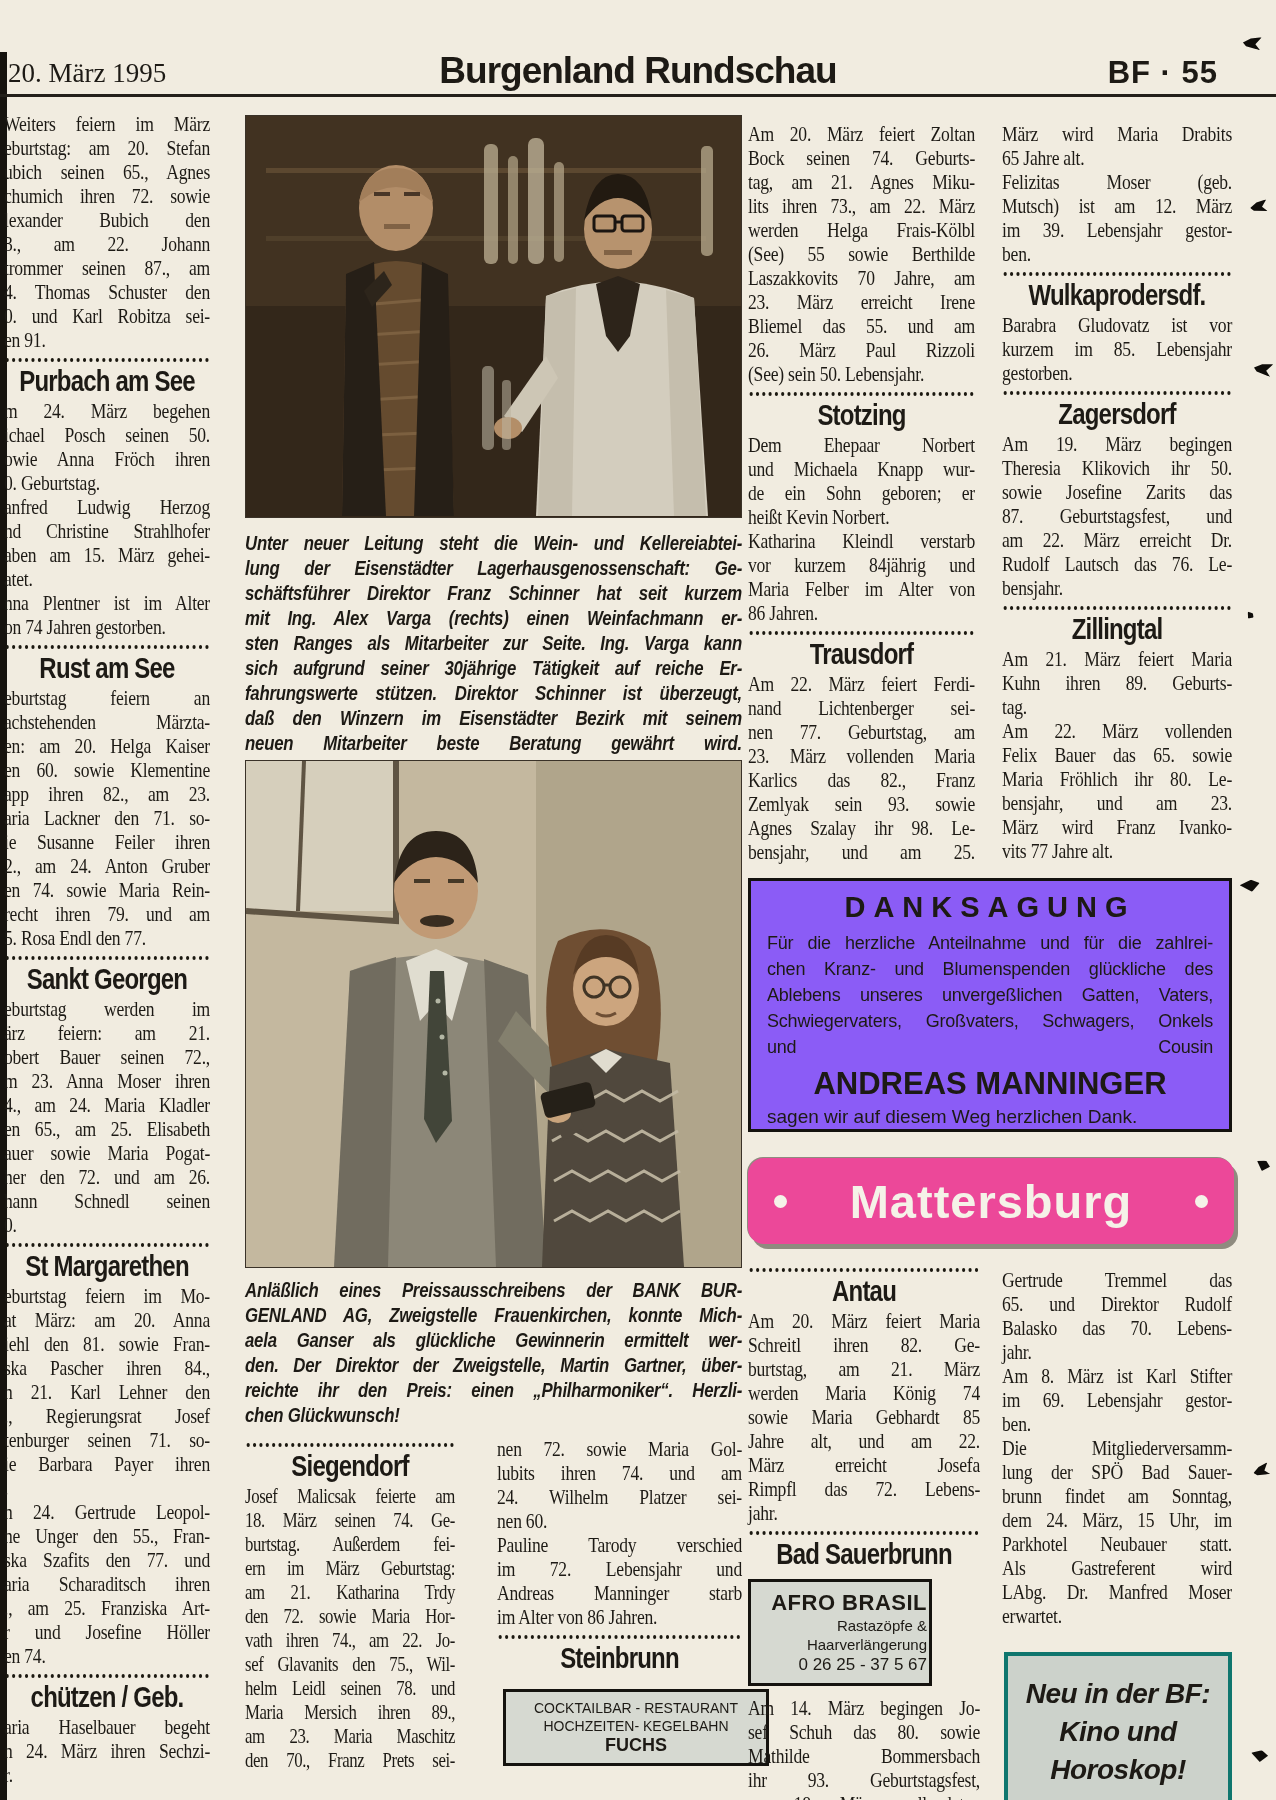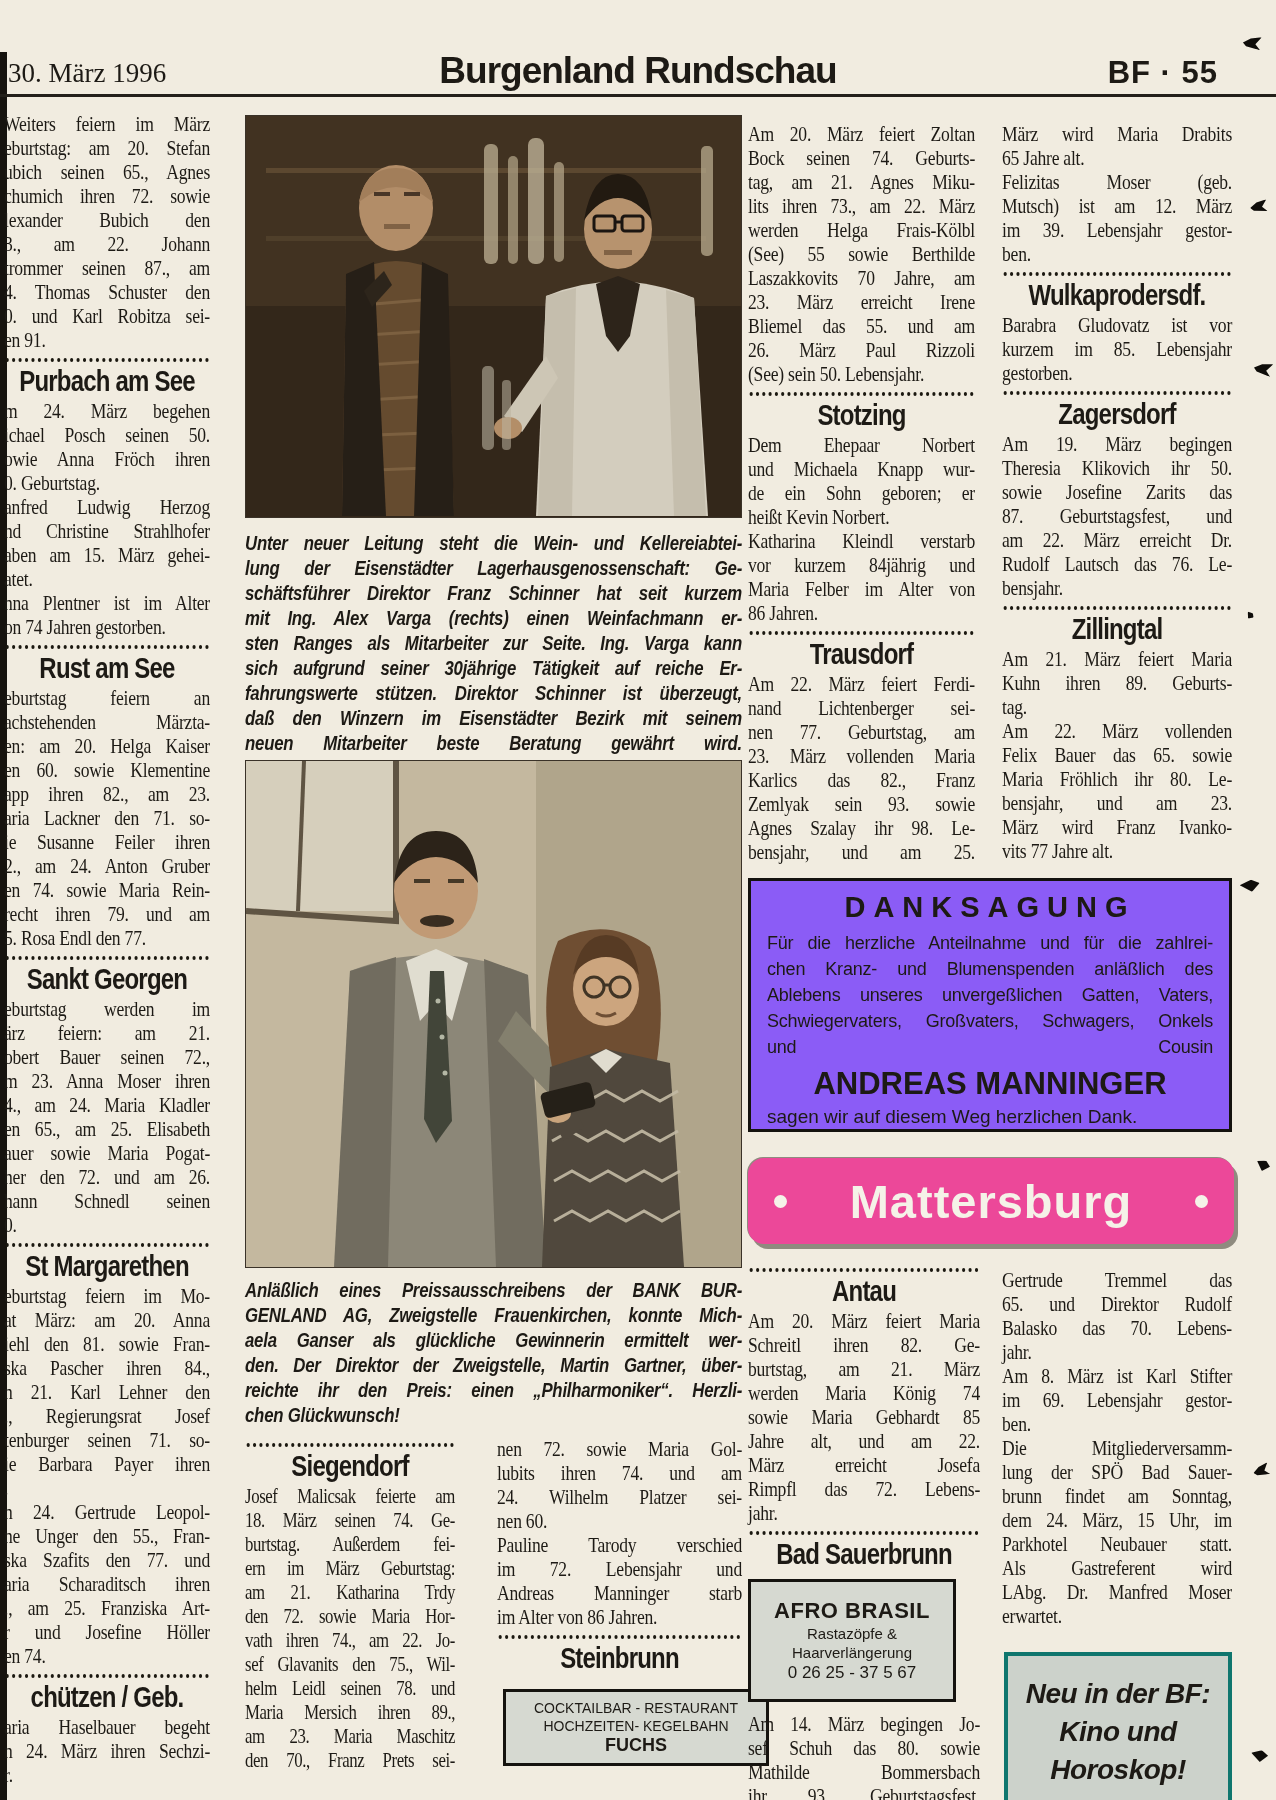--- a/index.html
+++ b/index.html
@@ -48,39 +48,39 @@
     display:flex;align-items:center;justify-content:space-between;padding:0 26px;box-sizing:border-box;}
   .banner-text{color:#f5f2e8;font-family:"Liberation Sans","DejaVu Sans",sans-serif;
     font-weight:bold;font-size:47px;letter-spacing:1px;}
   .banner-dot{width:13px;height:13px;border-radius:50%;background:#f5f2e8;}
   
   .adbox{border:3px solid #15130f;background:#d6d9d1;text-align:center;
     font-family:"Liberation Sans","DejaVu Sans",sans-serif;box-sizing:border-box;}
   .fuchs{width:266px;margin:16px 0 0 6px;padding:7px 2px;}
   .fuchs .l1,.fuchs .l2{font-size:14px;letter-spacing:0px;line-height:18px;}
   .fuchs .l3{font-weight:bold;font-size:18px;line-height:21px;}
-  .afro{width:208px;margin:10px 0 10px 0;padding:16px 2px;}
+  .afro{width:184px;margin:10px 0 10px 0;padding:8px 2px;text-align:right;}
   .afro .l1{font-weight:bold;font-size:22px;line-height:26px;letter-spacing:0.5px;}
   .afro .l2{font-size:15px;line-height:19px;}
   .afro .l3{font-size:17px;line-height:21px;}
   .neubox{left:1004px;top:1652px;width:228px;height:159px;border:4px solid #0f766e;
     background:#ccd2cb;display:flex;flex-direction:column;justify-content:center;
     text-align:center;box-sizing:border-box;}
   .neubox div{font-family:"Liberation Sans","DejaVu Sans",sans-serif;
     font-weight:bold;font-style:italic;font-size:28px;line-height:38px;letter-spacing:-0.5px;}
   
   .speck{position:absolute;background:#0f0d0a;}
   .s1{clip-path:polygon(0 60%,40% 20%,100% 0,70% 60%,100% 100%,20% 85%);}
   .s2{clip-path:polygon(0 30%,60% 0,100% 40%,55% 100%);}
 </style>
 </head>
 <body>
 
 <div class="abs page-edge"></div>
-<div class="abs hdr-date">30. März 1996</div>
+<div class="abs hdr-date">20. März 1995</div>
 <div class="abs hdr-title">Burgenland Rundschau</div>
 <div class="abs hdr-page">BF · 55</div>
 <div class="abs hdr-rule"></div>
 
 <div class="col" style="left:4px;top:112px;width:206px;">
   <div class="scale">
     <div class="para">
         <div class="pline">Weiters feiern im März</div>
         <div class="pline">eburtstag: am 20. Stefan</div>
         <div class="pline">ubich seinen 65., Agnes</div>
@@ -434,21 +434,21 @@
         <div class="pline">März wird Franz Ivanko-</div>
         <div class="pline">vits 77 Jahre alt.</div>
       </div>
   </div>
 </div>
 
 <div class="abs dank">
   <div class="dank-title">DANKSAGUNG</div>
   <div class="dank-body para cont" style="font-family:inherit;">
       <div class="pline">Für die herzliche Anteilnahme und für die zahlrei-</div>
-      <div class="pline">chen Kranz- und Blumenspenden anläßlich des</div>
+      <div class="pline">chen Kranz- und Blumenspenden glückliche des</div>
       <div class="pline">Ablebens unseres unvergeßlichen Gatten, Vaters,</div>
       <div class="pline">Schwiegervaters, Großvaters, Schwagers, Onkels</div>
       <div class="pline">und Cousin</div>
     </div>
   <div class="dank-name">ANDREAS MANNINGER</div>
   <div class="dank-thanks">sagen wir auf diesem Weg herzlichen Dank.</div>
 </div>
 
 <div class="abs banner">
   <span class="banner-dot"></span>

